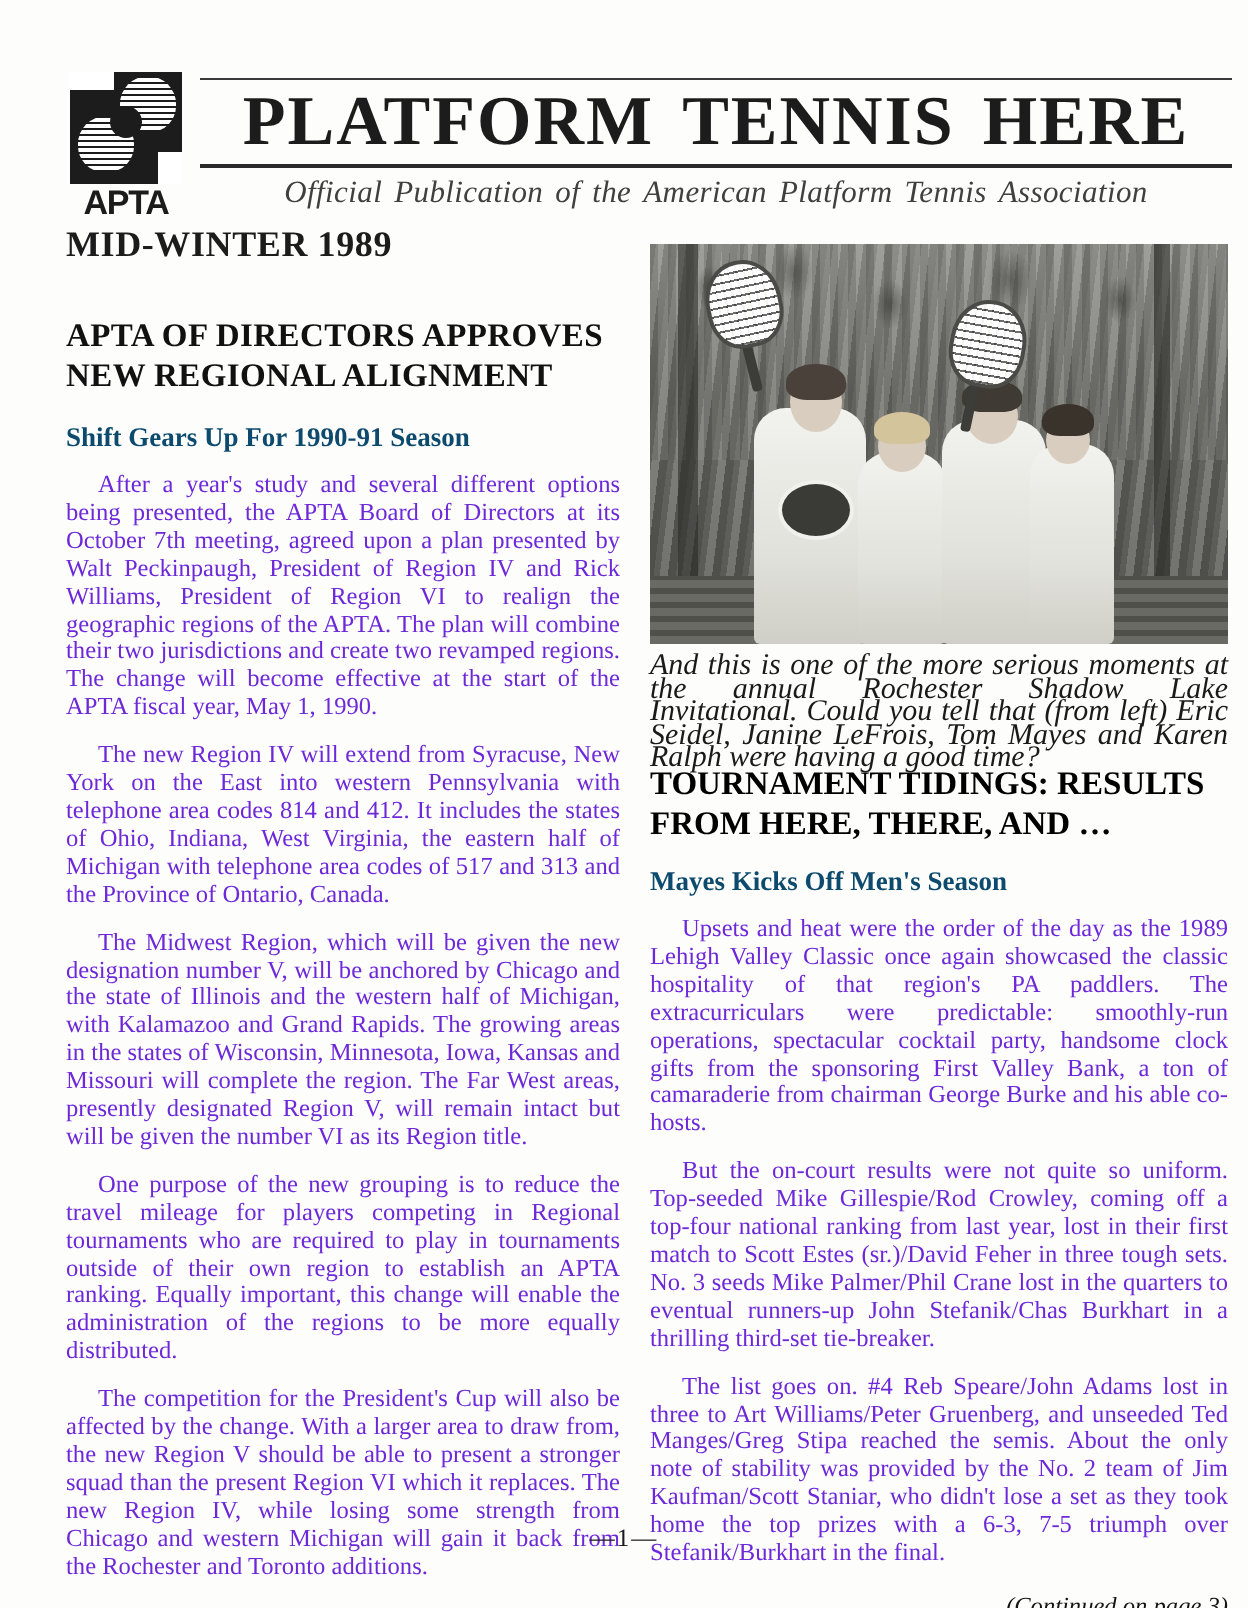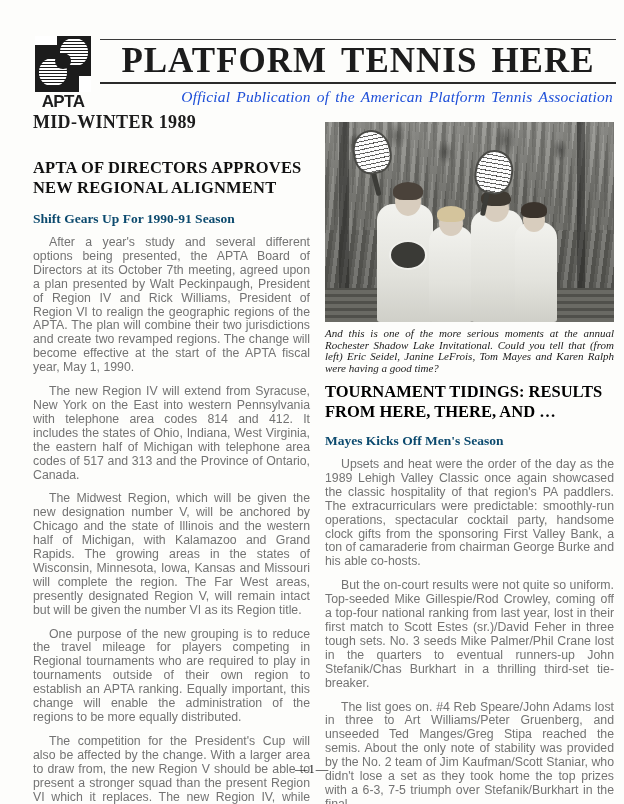--- a/index.html
+++ b/index.html
@@ -109,22 +109,22 @@
     text-align: center;
     white-space: nowrap;
     margin-top: 1px;
   }
   .mast-title span { margin: 0 7px; }
   .mast-sub {
     font-family: "Liberation Serif", serif;
     font-style: italic;
     font-size: 15.5px;
     letter-spacing: 0.2px;
-    color: #1d4ed8;
-    text-align: right;
+    color: #404040;
+    text-align: center;
     white-space: nowrap;
     margin-top: 4px;
   }
   .mast-sub span { margin: 0 3px; }
 
   .issue-date {
     position: absolute;
     left: 33px; top: 112px;
     font-family: "Liberation Serif", serif;
     font-weight: 700;
@@ -156,27 +156,27 @@
   }
   .subhead {
     font-family: "Liberation Serif", serif;
     font-weight: 700;
     font-size: 13.5px;
     line-height: 16px;
     color: #0c4a6e;
     margin: 0 0 9px 0;
   }
   p.body {
-    font-family: Liberation Sans, sans-serif;
+    font-family: Liberation Serif, serif;
     font-size: 12.3px;
     line-height: 13.9px;
     text-align: justify;
     text-indent: 16px;
     margin: 0 0 10px 0;
-    color: #737373;
+    color: #6d28d9;
     hyphens: manual;
   }
 
   
   .photo {
     position: absolute;
     left: 0; top: 0;
     width: 289px; height: 200px;
     overflow: hidden;
     background: #8d8d89;
@@ -266,21 +266,21 @@
   }
   .hd1 { left: 48px;  top: 44px; transform: rotate(-14deg); }
   .hd2 { left: 158px; top: 64px; transform: rotate(12deg); }
 
   .caption {
     position: absolute;
     left: 0; top: 206px;
     width: 289px;
     font-family: "Liberation Serif", serif;
     font-style: italic;
-    font-size: 11px;
+    font-size: 15px;
     line-height: 11.6px;
     text-align: justify;
     color: #1a1a1a;
   }
 
   .rh-wrap { position: absolute; left: 0; top: 260px; width: 289px; }
   .headline-r {
     font-family: "Liberation Serif", serif;
     font-weight: 700;
     font-size: 16.5px;

